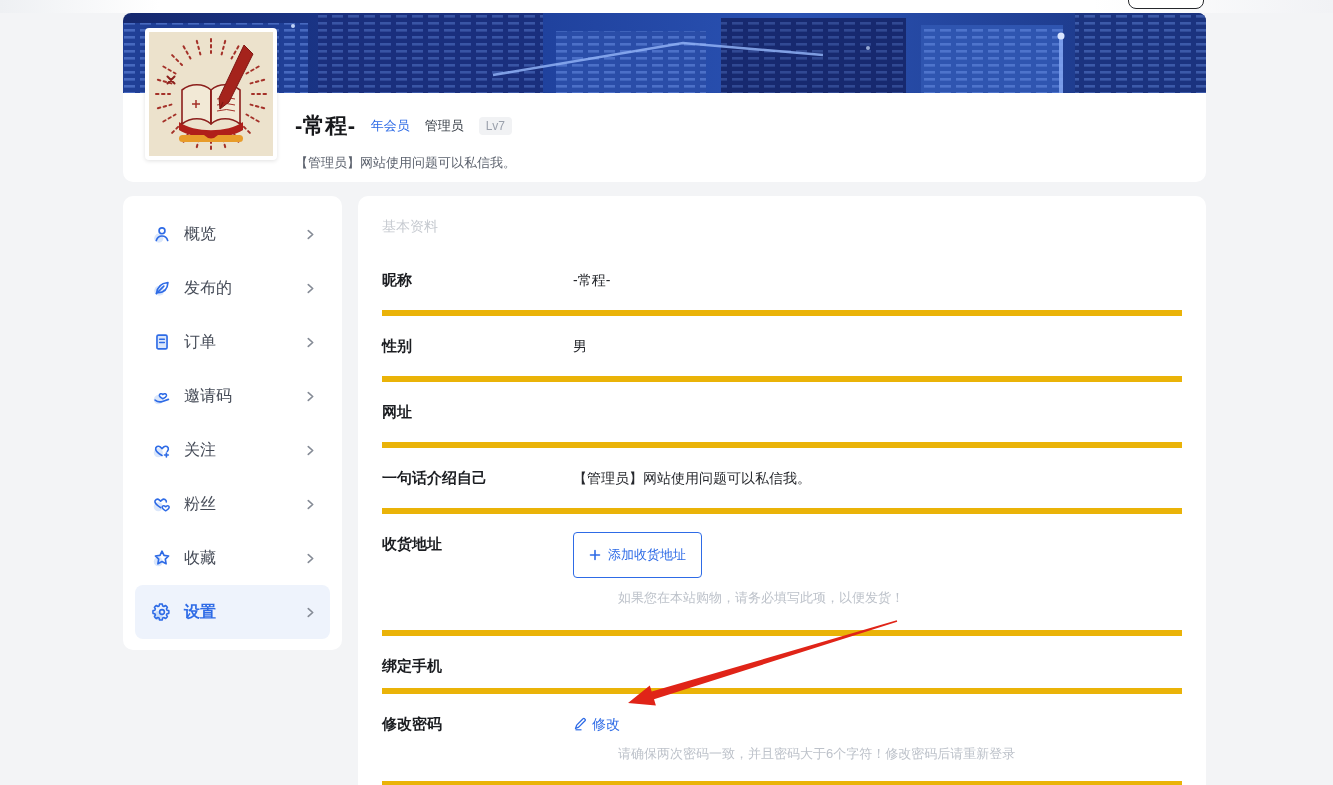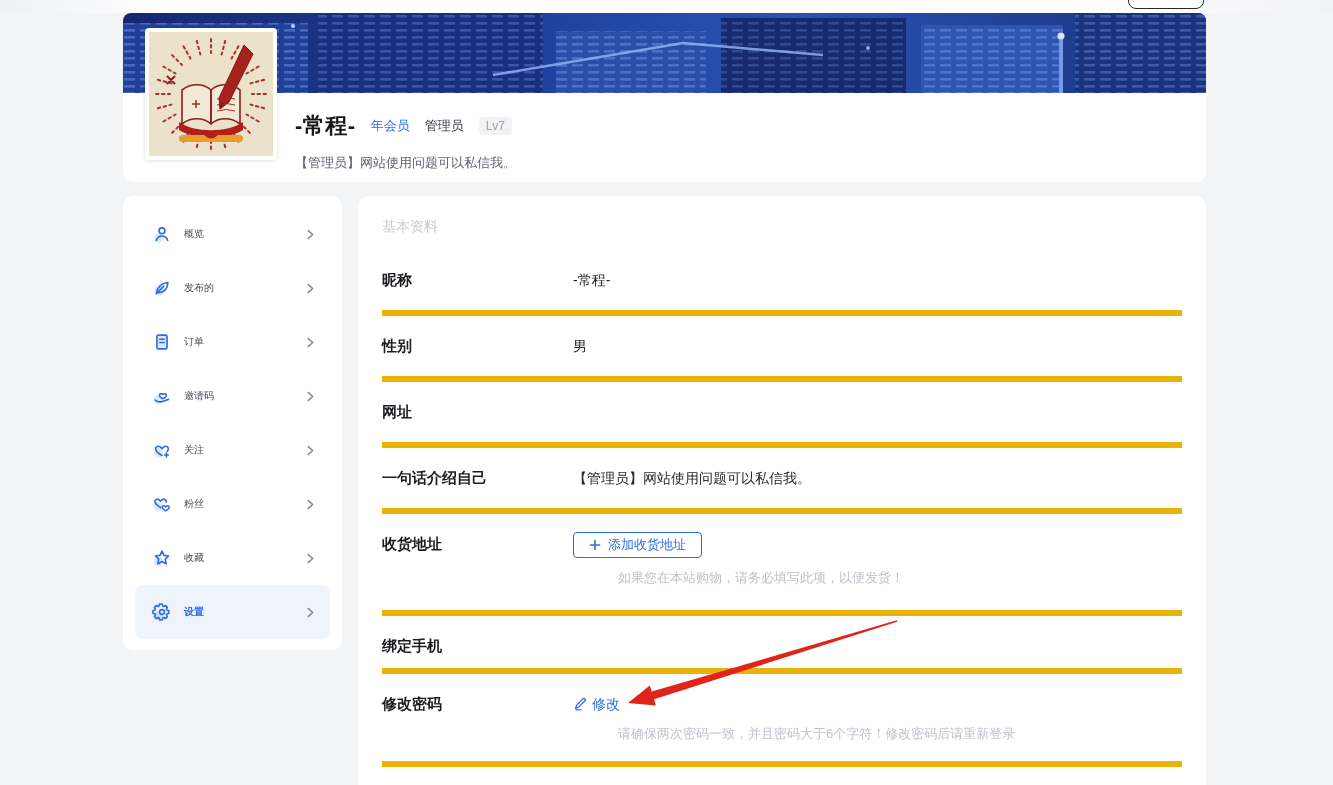--- a/index.html
+++ b/index.html
@@ -23,37 +23,37 @@
   .username { font-size:22px; font-weight:700; color:#17181b; letter-spacing:.5px; }
   .badge-member { font-size:13px; color:#2e6be6;text-align:right; }
   .badge-admin { font-size:13px; color:#3a4049; }
   .badge-level { font-size:12px; color:#9ba1ac; background:#f1f2f4; border-radius:4px; padding:2px 7px; }
   .bio { margin-top:13px; font-size:13px; color:#5c626e; }
   
   .cols { display:flex; gap:16px; margin-top:14px; align-items:flex-start; }
   .sidebar-card { width:219px; background:#fff; border-radius:10px; padding:11px 12px; height:454px; }
   .side-item { height:54px; display:flex; align-items:center; padding:0 14px 0 16px; border-radius:8px; cursor:pointer; }
   .side-item .icon { width:22px; height:22px; margin-right:11px; flex:none; }
-  .side-item .lbl { font-size:10px; color:#454b57; flex:1;font-family:Liberation Mono, monospace; }
+  .side-item .lbl { font-size:16px; color:#454b57; flex:1;font-family:Liberation Mono, monospace; }
   .side-item .chev { flex:none; display:flex; }
   .side-item.selected { background:#eef3fc; }
   .side-item.selected .lbl { color:#2e6be6; font-weight:bold; }
   .main-card { flex:1; background:#fff; border-radius:10px; padding:22px 24px 0; height:600px; }
   .section-title { font-size:14px; font-weight:400; color:#c6cad0; margin-bottom:14px; }
   .row { display:grid; grid-template-columns:183px 1fr; padding:18px 0; border-bottom:6px solid #eab308; align-items:start;gap:8px; }
   .row .label { font-size:15px; font-weight:700; color:#1b1d21; line-height:24px; }
   .row .value { font-size:14px; color:#26282d; line-height:24px; }
   .hint { font-size:13px; color:#bdc2ca;margin-left:45px; }
   .row-address { padding-bottom:23px; }
   .row-address .hint { margin-top:11px; }
   .row-phone { padding-bottom:10px; }
   .row-phone .hint { margin-top:8px; }
   .row-password { }
   .row-password .hint { margin-top:9px; }
-  .address-btn { display:inline-flex; align-items:center; gap:7px; height:26px; padding:0 15px; border:1px solid #2e6be6; border-radius:4px; color:#2e6be6; font-size:13px; background:#fff; cursor:pointer; font-family:inherit; }
+  .address-btn { display:inline-flex; align-items:center; gap:7px; height:46px; padding:0 15px; border:1px solid #2e6be6; border-radius:4px; color:#2e6be6; font-size:13px; background:#fff; cursor:pointer; font-family:inherit; }
   .mosaic { width:110px; height:28px; border-radius:1px;
     background-color:#e6e6e8;
     background-image:
       repeating-linear-gradient(0deg, rgba(255,255,255,.55) 0 2px, rgba(255,255,255,0) 2px 13px, rgba(0,0,0,.05) 13px 15px, rgba(0,0,0,0) 15px 28px),
       repeating-linear-gradient(90deg,#d6d6d9 0 11px,#eaeaec 11px 21px,#dcdcdf 21px 32px,#f0f0f2 32px 43px,#d9d9dc 43px 55px,#e4e4e7 55px 66px);
   }
   .modify-link { display:inline-flex; align-items:center; gap:5px; color:#2e6be6; font-size:14px; line-height:24px; cursor:pointer; }
   
   .anno-arrow { position:absolute; left:614px; top:608px; width:300px; height:110px; pointer-events:none; z-index:6; }
 </style>

